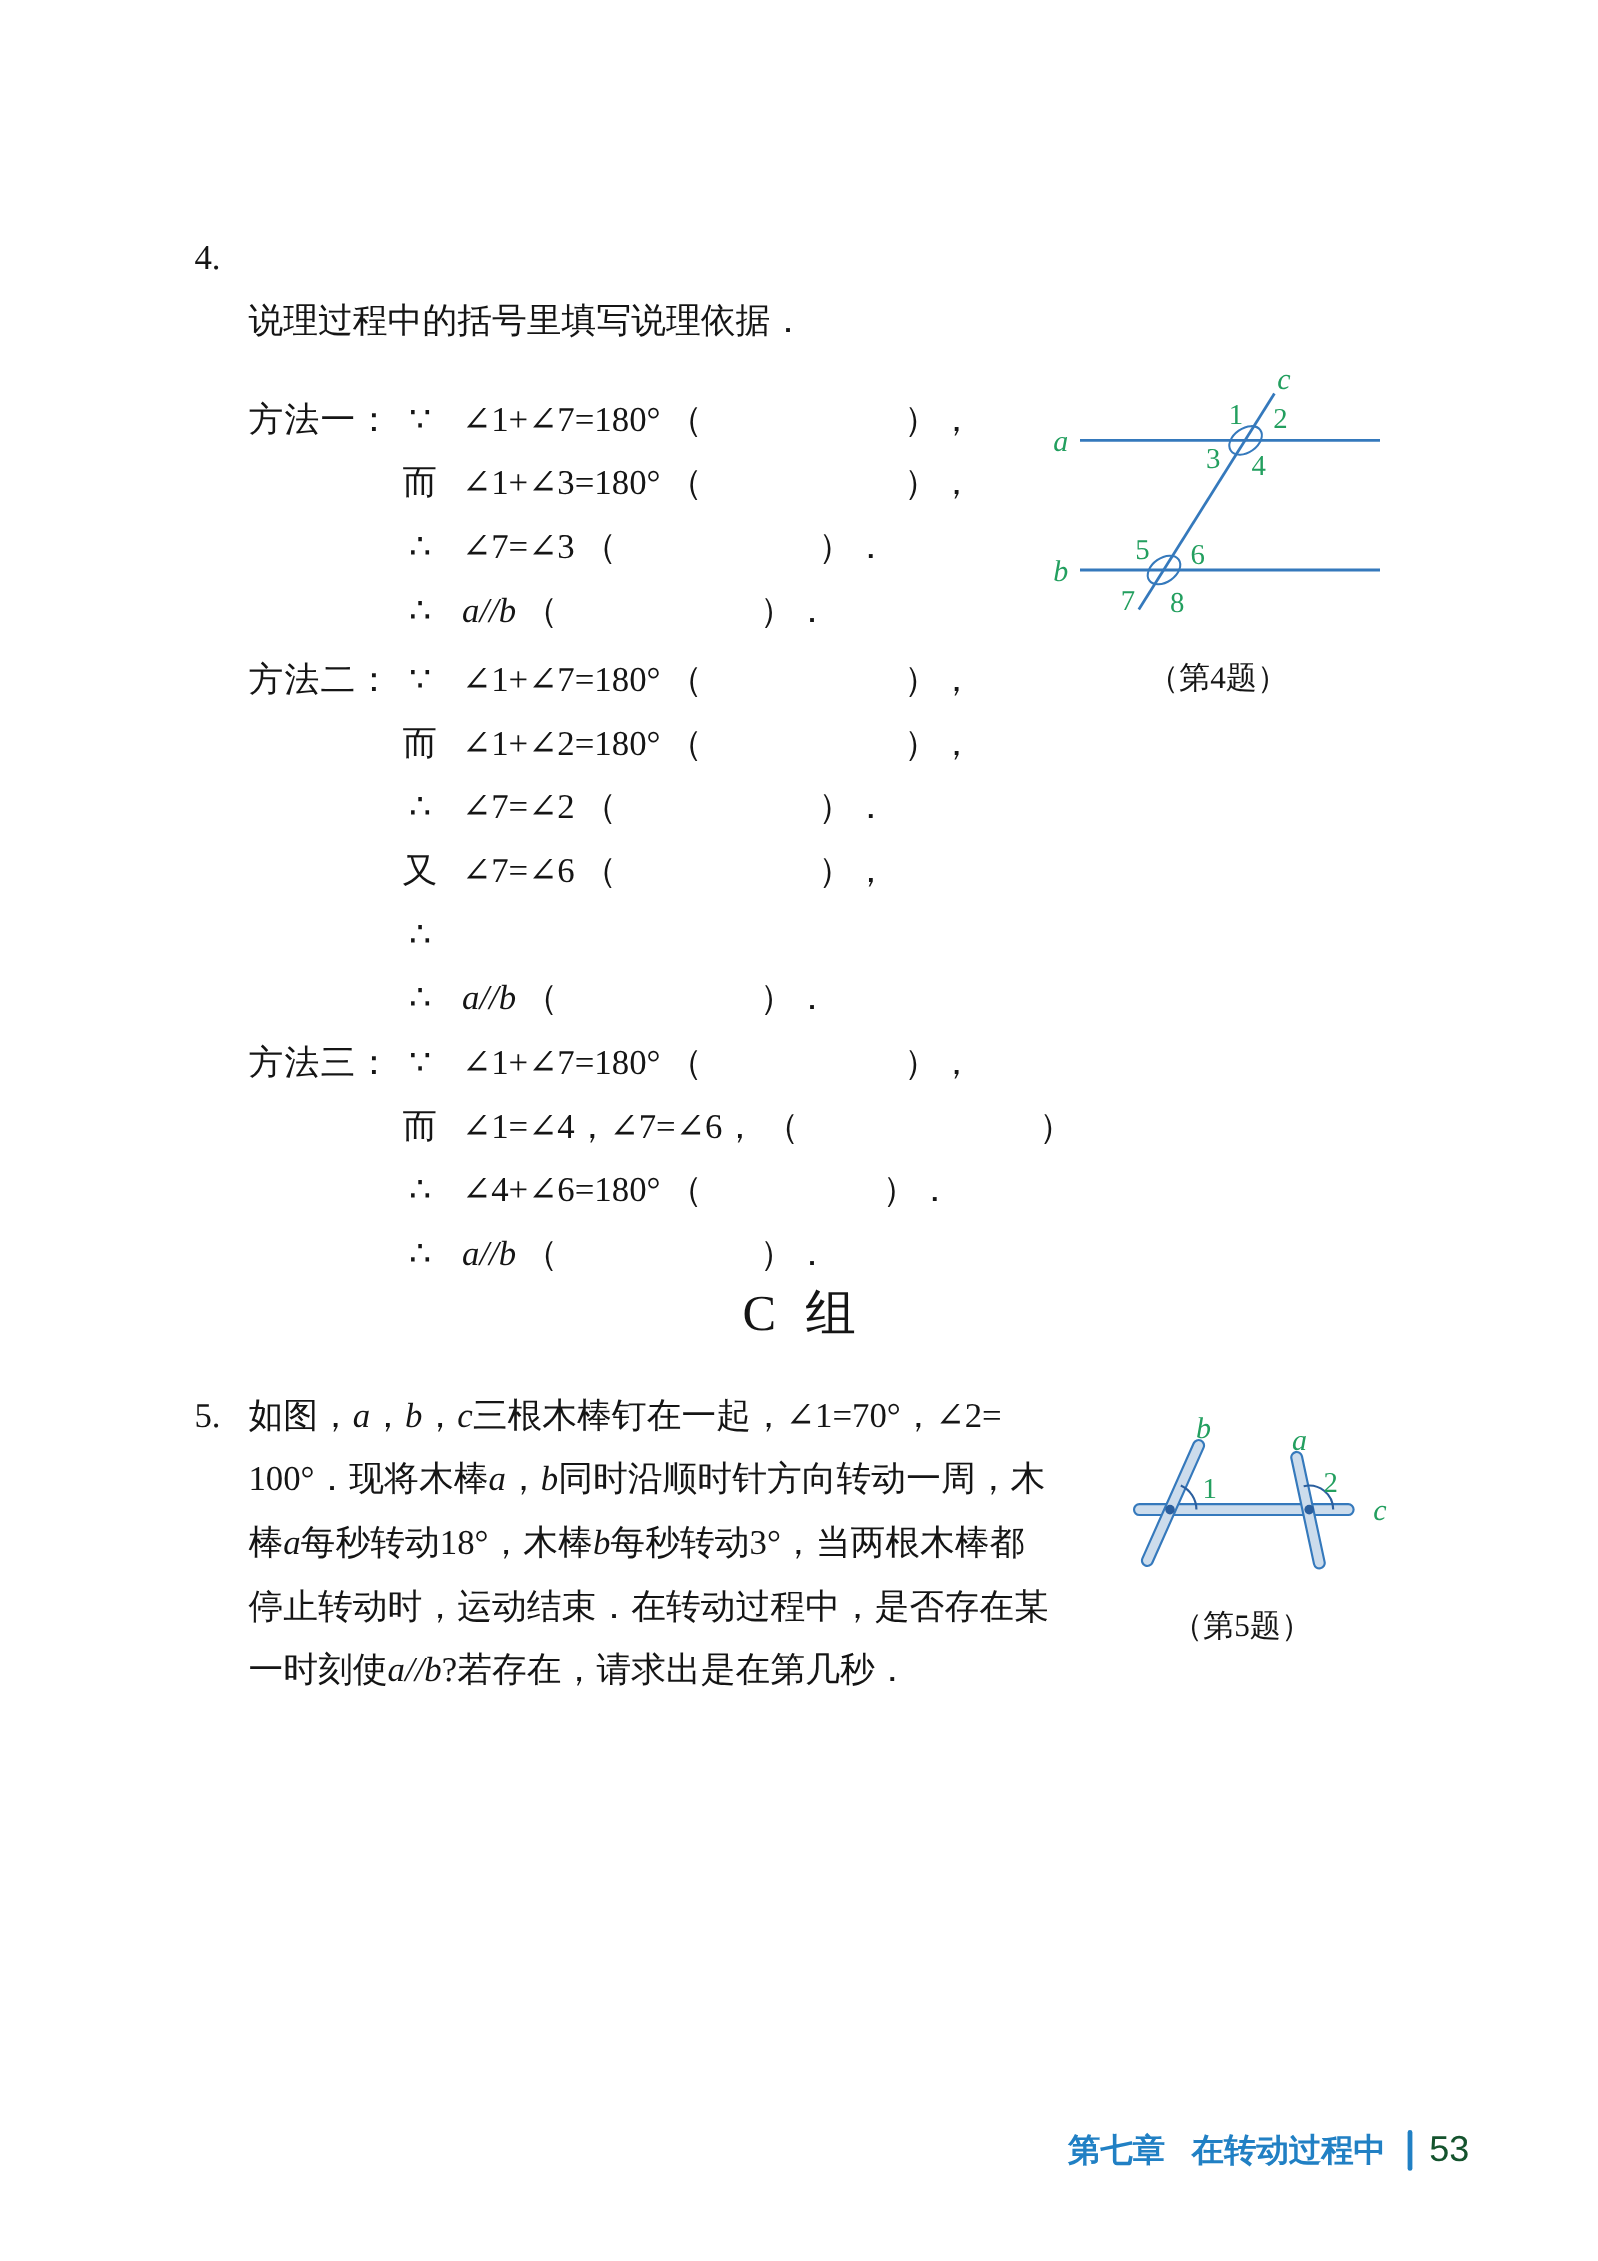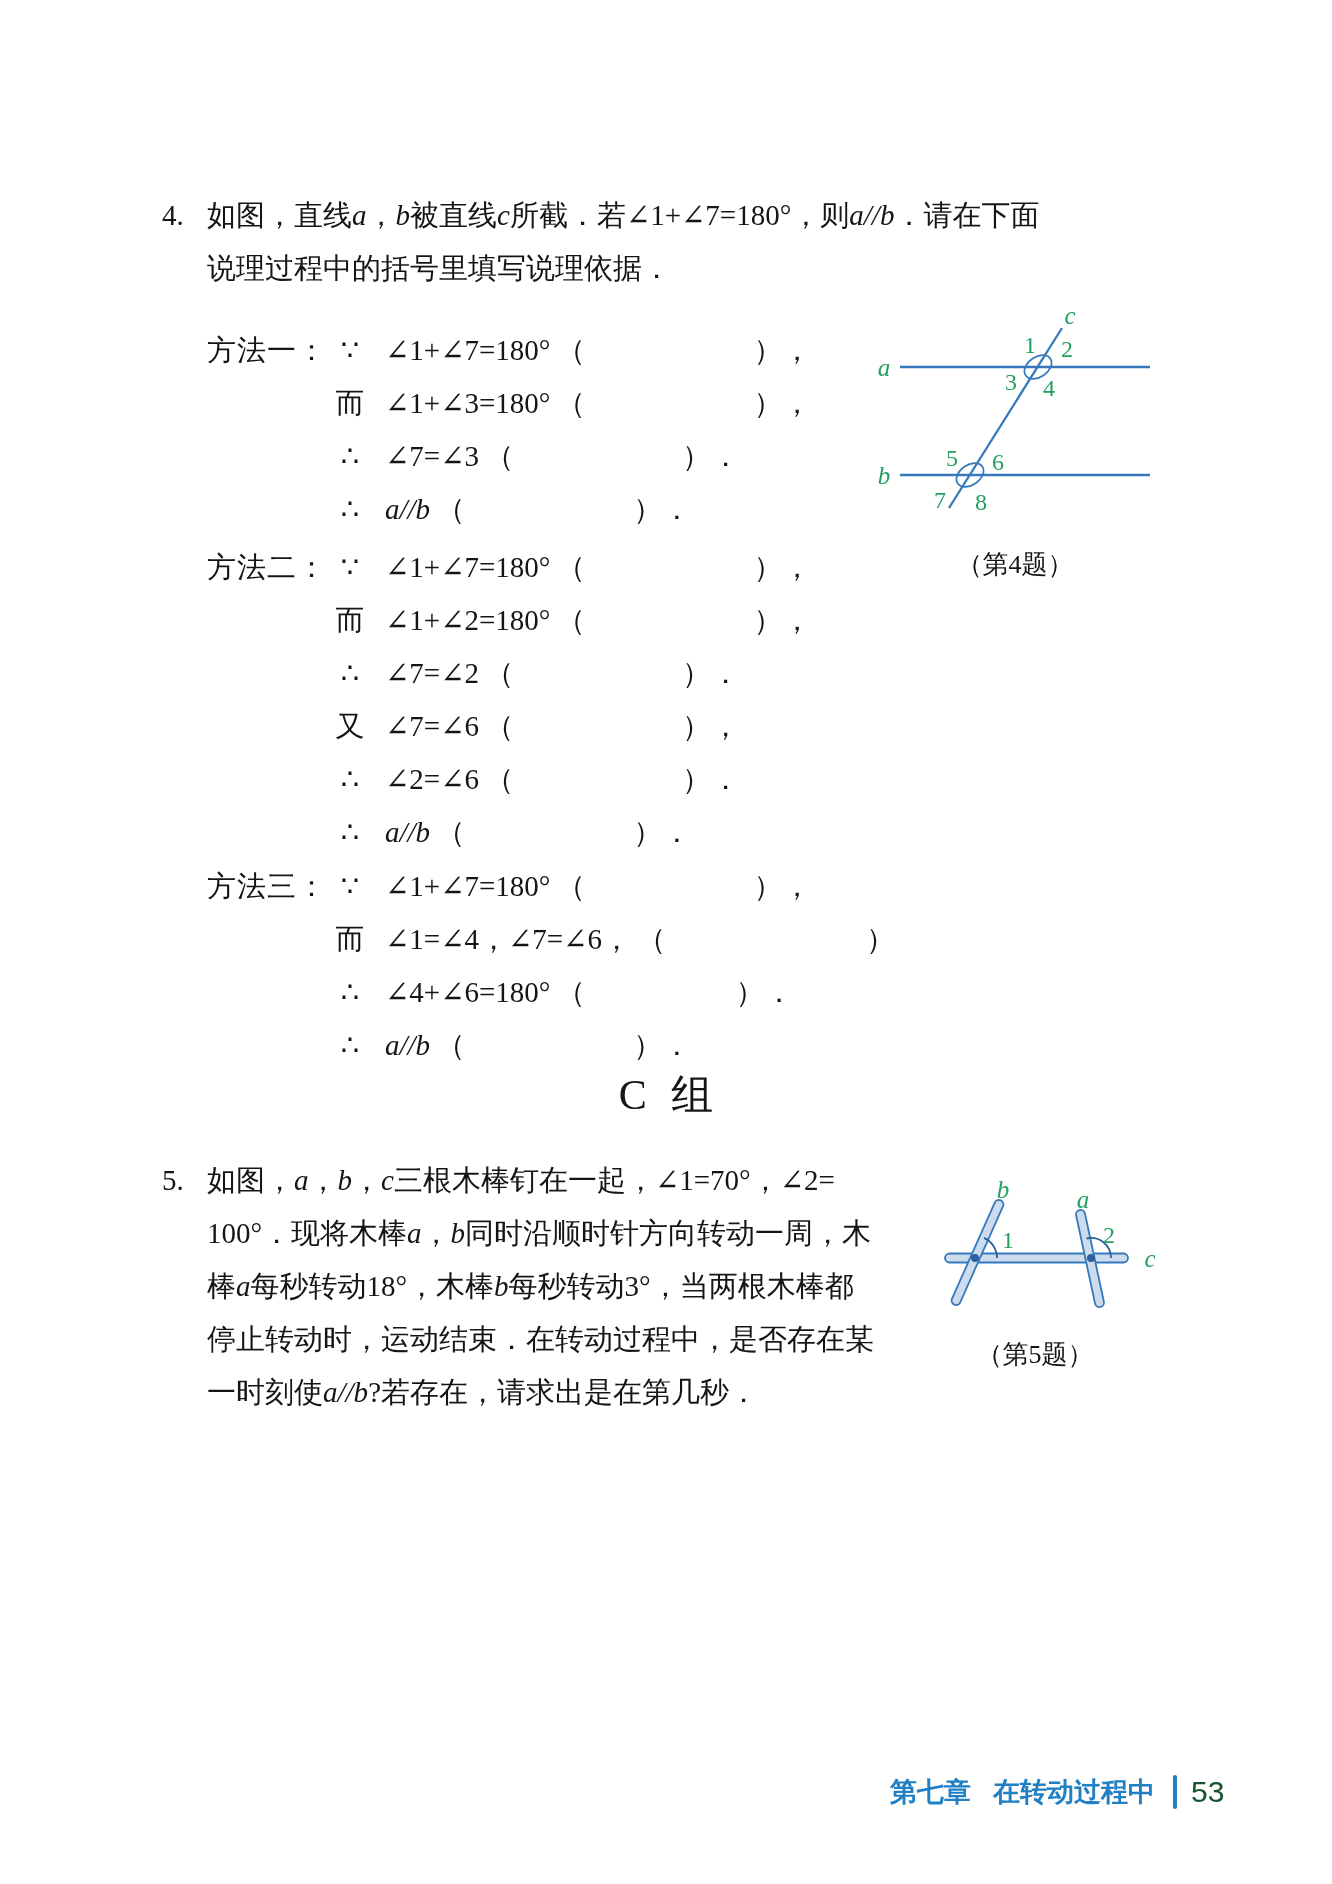--- a/index.html
+++ b/index.html
@@ -37,21 +37,20 @@
   .f-bar{width:4px;height:34px;background:var(--footer-blue);border-radius:2px;margin:0 14px 0 18px;}
   .f-page{font-size:30px;color:#14532d;}
   i{font-style:italic;}
 </style>
 </head>
 <body>
 
 <div class="page">
 
   <div class="abs t" style="left:162px;top:195px">4.</div>
-  <div class="abs t mx" style="left:207px;top:195px">如图，直线<i>a</i>，<i>b</i>被直线<i>c</i>所截．若∠1+∠7=180°，则<i>a//b</i>．请在下面</div>
   <div class="abs t mx" style="left:207px;top:248px">说理过程中的括号里填写说理依据．</div>
 
   <div class="mrow" style="top:300px">
     <span class="mlabel">方法一：</span>
     <span class="mconn">∵</span>
     <span class="mline"><span class="mx">∠1+∠7=180°</span><span class="mopen">（</span><span class="gap" style="width:168px"></span><span>），</span></span>
   </div>
   <div class="mrow" style="top:353px">
     <span class="mconn">而</span>
     <span class="mline"><span class="mx">∠1+∠3=180°</span><span class="mopen">（</span><span class="gap" style="width:168px"></span><span>），</span></span>
@@ -77,21 +76,20 @@
   <div class="mrow" style="top:623px">
     <span class="mconn">∴</span>
     <span class="mline"><span class="mx">∠7=∠2</span><span class="mopen">（</span><span class="gap" style="width:168px"></span><span>）．</span></span>
   </div>
   <div class="mrow" style="top:676px">
     <span class="mconn">又</span>
     <span class="mline"><span class="mx">∠7=∠6</span><span class="mopen">（</span><span class="gap" style="width:168px"></span><span>），</span></span>
   </div>
   <div class="mrow" style="top:729px">
     <span class="mconn">∴</span>
-    <span class="mline"><span class="mx">∠2=∠6</span><span class="mopen">（</span><span class="gap" style="width:168px"></span><span>）．</span></span>
   </div>
   <div class="mrow" style="top:782px">
     <span class="mconn">∴</span>
     <span class="mline"><span class="mx"><i>a//b</i></span><span class="mopen">（</span><span class="gap" style="width:168px"></span><span>）．</span></span>
   </div>
 
   <div class="mrow" style="top:836px">
     <span class="mlabel">方法三：</span>
     <span class="mconn">∵</span>
     <span class="mline"><span class="mx">∠1+∠7=180°</span><span class="mopen">（</span><span class="gap" style="width:168px"></span><span>），</span></span>

